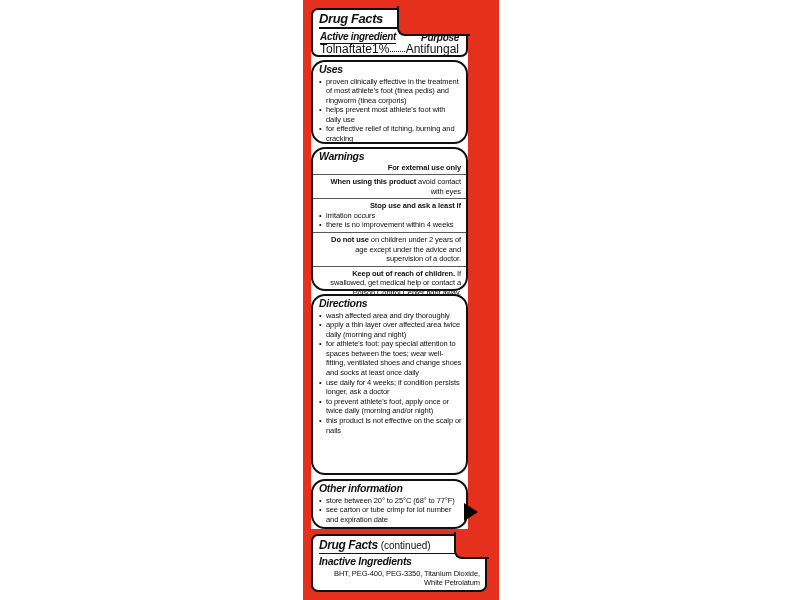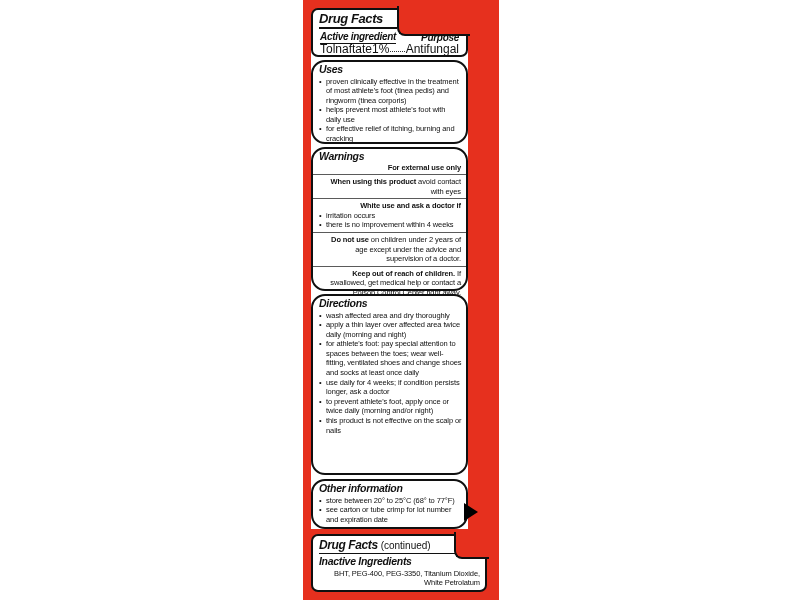--- a/index.html
+++ b/index.html
@@ -63,21 +63,21 @@
       <li>for effective relief of itching, burning and cracking</li>
     </ul>
   </div>
 
   <div class="box" style="top:147px;height:144px;">
     <div class="sec-heading" style="padding-bottom:0;">Warnings</div>
     <p class="para body-txt bold">For external use only</p>
     <hr class="sep">
     <p class="para body-txt"><span class="bold">When using this product</span> <span>avoid contact with eyes</span></p>
     <hr class="sep">
-    <p class="para body-txt bold">White use and ask a doctor if</p>
+    <p class="para body-txt bold">Stop use and ask a least if</p>
     <ul class="blist body-txt">
       <li>irritation occurs</li>
       <li>there is no improvement within 4 weeks</li>
     </ul>
     <hr class="sep">
     <p class="para body-txt"><span class="bold">Do not use</span> <span>on children under 2 years of age except under the advice and supervision of a doctor.</span></p>
     <hr class="sep">
     <p class="para body-txt"><span class="bold">Keep out of reach of children.</span> <span>If swallowed, get medical help or contact a Poison Control Center right away.</span></p>
   </div>
 

